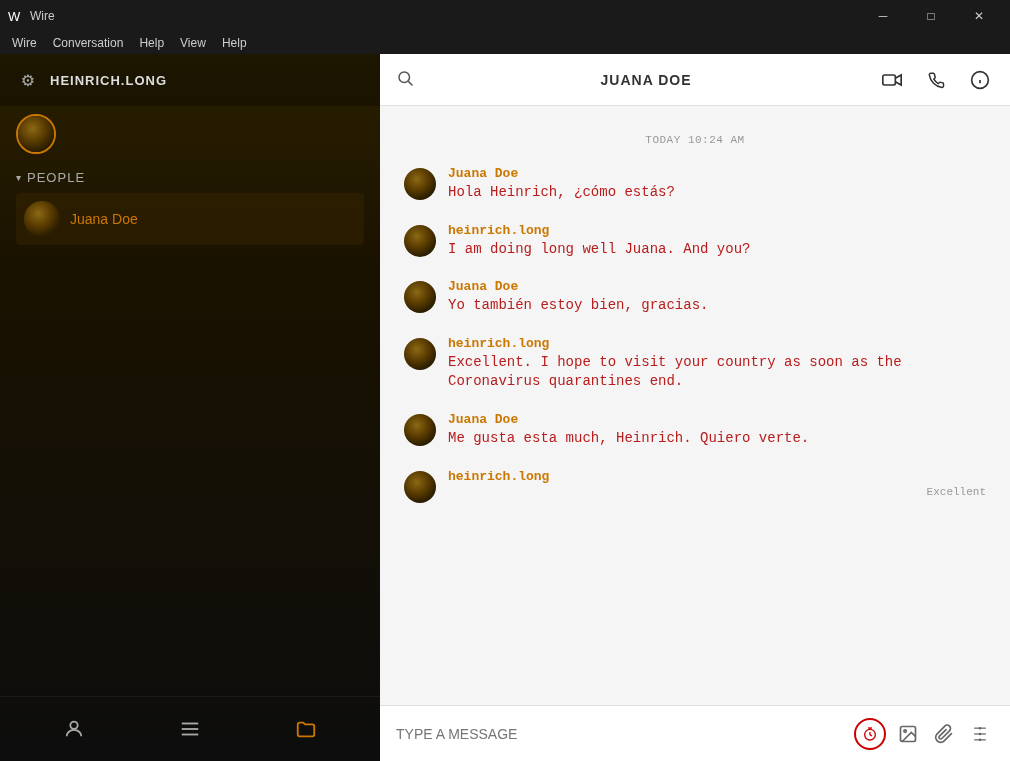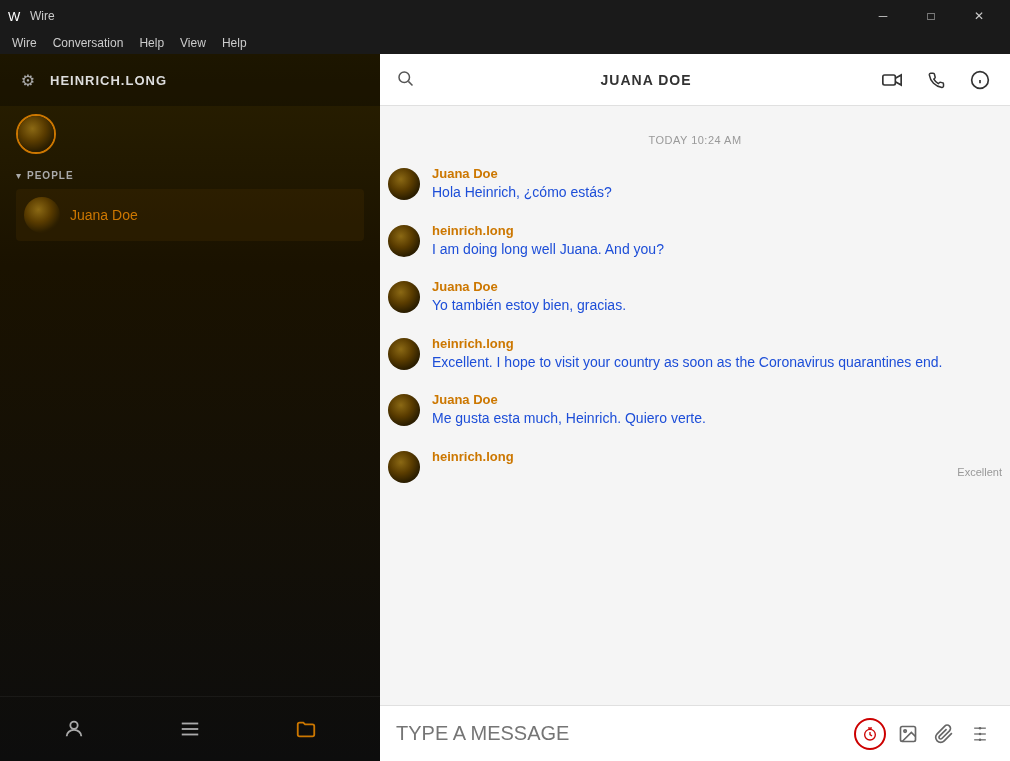--- a/index.html
+++ b/index.html
@@ -94,21 +94,21 @@
       background: radial-gradient(circle at 40% 35%, #8B6914 0%, #5a3c00 40%, #2d1f00 70%, #1a0f00 100%);
     }
 
     .people-section {
       padding: 8px 16px 4px 16px;
     }
     .people-header {
       display: flex; align-items: center; gap: 6px; margin-bottom: 8px;
     }
     .people-chevron { color: #aaa; font-size: 10px; }
-    .people-label { color: #aaa; font-size: 10px; font-weight: 700; letter-spacing: 1px; text-transform: uppercase; }
+    .people-label { color: #aaa; font-size: 13px; font-weight: 400; letter-spacing: 1px; text-transform: uppercase; }
 
     .contact-item {
       display: flex; align-items: center; gap: 10px;
       padding: 8px 8px;
       border-radius: 4px;
       cursor: pointer;
       background: rgba(80,50,0,0.25);
     }
     .contact-avatar {
       width: 36px; height: 36px; border-radius: 50%;
@@ -160,22 +160,23 @@
     }
     .chat-action-icon {
       color: #333; font-size: 16px; cursor: pointer;
       width: 28px; height: 28px; display: flex; align-items: center; justify-content: center;
     }
 
     
     .messages-area {
       flex: 1;
       overflow-y: auto;
-      padding: 16px 8px;
+      padding: 16px 24px;
       background: #f5f5f5;
+      font-family: Liberation Mono, monospace;
     }
     .date-divider {
       text-align: center;
       margin: 12px 0 20px 0;
       font-size: 11px; color: #999; letter-spacing: 0.5px;
       text-transform: uppercase;
     }
     .message-group {
       display: flex;
       gap: 12px;
@@ -185,42 +186,42 @@
     .msg-avatar {
       width: 32px; height: 32px; border-radius: 50%; flex-shrink: 0;
       background: radial-gradient(circle at 40% 35%, #8B6914 0%, #5a3c00 40%, #2d1f00 70%, #1a0f00 100%);
       margin-top: 2px;
     }
     .msg-content { flex: 1; }
     .msg-sender {
       font-size: 13px; font-weight: 600; color: #cc7700; margin-bottom: 2px;
     }
     .msg-text {
-      font-size: 14px; color: #1d4ed8; line-height: 1.4;
+      font-size: 14px; color: #b91c1c; line-height: 1.4;
     }
     .msg-status {
       font-size: 11px; color: #999; text-align: right; margin-top: 2px;
     }
 
     
     .chat-input-area {
       height: 56px;
       background: white;
       border-top: 1px solid #e0e0e0;
       display: flex;
       align-items: center;
       padding: 0 16px;
       gap: 12px;
       flex-shrink: 0;
     }
     .message-input {
       flex: 1;
       border: none;
       outline: none;
-      font-size: 20px;
+      font-size: 14px;
       color: #0f172a;
       background: transparent;
     }
     .input-actions {
       display: flex; gap: 8px; align-items: center;
     }
     .input-action-icon {
       width: 28px; height: 28px; display: flex; align-items: center; justify-content: center;
       cursor: pointer; color: #666; font-size: 16px;
     }

